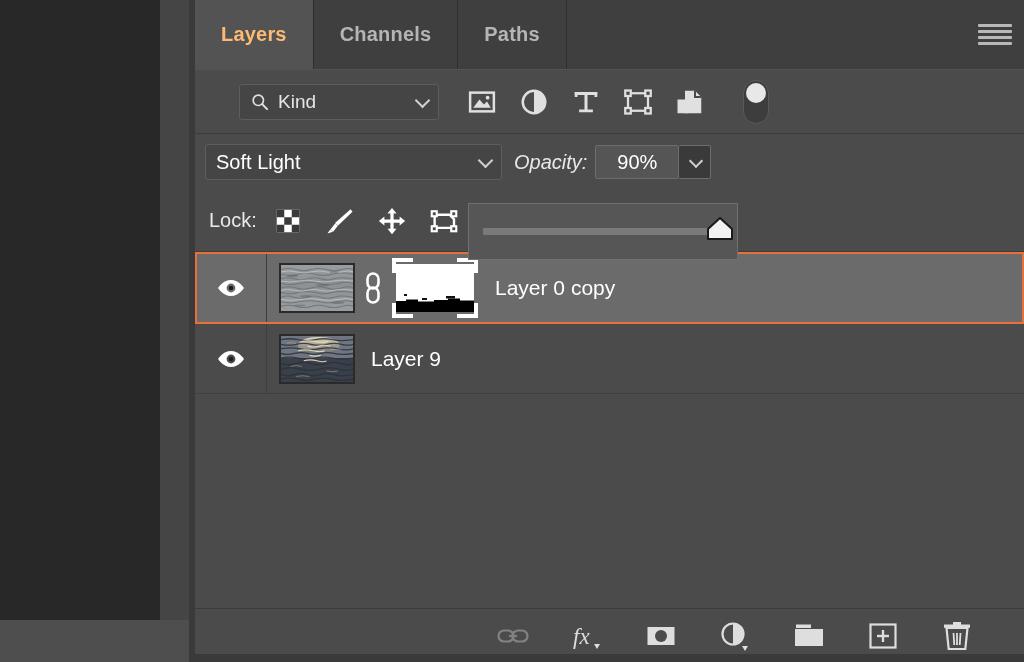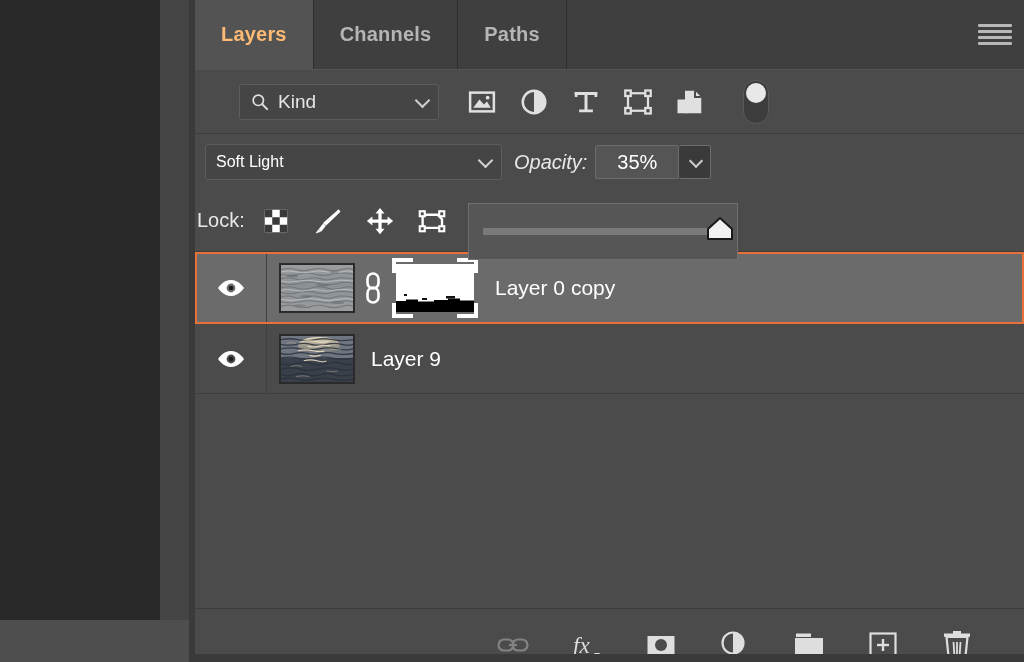--- a/index.html
+++ b/index.html
@@ -100,21 +100,21 @@
   
   .blend-row {
     position: relative; height: 56px; background: #4b4b4b;
     display: flex; align-items: center; padding: 0 10px;
   }
   .blend-select {
     position: relative; width: 297px; height: 36px;
     background: #454545; border: 1px solid #5d5d5d; border-radius: 3px;
     display: flex; align-items: center; padding: 0 10px; cursor: pointer;
   }
-  .blend-label { color: #ffffff; font-size: 16px; }
+  .blend-label { color: #ffffff; font-size: 20px; }
   .opacity-label { color: #e8e8e8; font-size: 20px; margin-left: 12px; font-style: italic; }
   .opacity-field {
     width: 84px; height: 34px; margin-left: 8px;
     background: #555555; border: 1px solid #6d6d6d; border-radius: 2px;
     display: flex; align-items: center; justify-content: center;
     color: #ffffff; font-size: 20px; cursor: text;
   }
   .opacity-btn {
     position: relative; width: 32px; height: 34px;
     background: #3a3a3a; border: 1px solid #6d6d6d; border-left: none;
@@ -136,21 +136,21 @@
     background: #7a7a7a; border-radius: 1px;
   }
   .slider-handle {
     position: absolute; right: -12px; top: -12px; width: 30px; height: 26px;
     cursor: pointer;
   }
 
   
   .lock-row {
     position: relative; height: 62px; background: #4b4b4b;
-    display: flex; align-items: center; padding: 0 2px;
+    display: flex; align-items: center; padding: 0 14px;
     border-bottom: 1px solid #3c3c3c;
   }
   .lock-text { color: #e8e8e8; font-size: 20px; margin-right: 16px; }
   .lock-icons { display: flex; align-items: center; gap: 22px; }
   .licon { width: 30px; height: 30px; cursor: pointer; display:block; }
 
   
   .layers-list { position: relative; background: #4b4b4b; }
   .layer-row {
     position: relative; display: flex; align-items: center;
@@ -175,21 +175,21 @@
   .link-ico { width: 20px; height: 34px; margin: 0 8px; display:block; }
   .mask-wrap { position: relative; width: 88px; height: 62px; display:flex; align-items:center; justify-content:center; }
   .mask-thumb { width: 78px; height: 48px; display: block; }
   .mask-brackets { position: absolute; left: 0; top: 0; width: 88px; height: 62px; }
   .layer-name { color: #ffffff; font-size: 21px; margin-left: 16px; }
 
   
   .bottom-bar {
     position: absolute; left: 0; bottom: 0; width: 829px; height: 54px;
     background: #4b4b4b; border-top: 1px solid #3c3c3c;
-    display: flex; align-items: flex-end; justify-content: flex-end;
+    display: flex; align-items: center; justify-content: flex-end;
     padding-right: 50px; gap: 40px;
   }
   .bicon { width: 34px; height: 34px; cursor: pointer; display:block; }
   .bicon.disabled { opacity: .42; }
   .panel-bottom-edge {
     position: absolute; left: 0; bottom: 0; width: 829px; height: 8px;
     background: #3a3a3a;
   }
 </style>
 </head>
@@ -271,21 +271,21 @@
         </div>
       </div>
     </div>
 
     <div class="blend-row">
       <div class="blend-select">
         <span class="blend-label">Soft Light</span>
         <span class="chev"></span>
       </div>
       <span class="opacity-label">Opacity:</span>
-      <div class="opacity-field">35%</div>
+      <div class="opacity-field">90%</div>
       <div class="opacity-btn">
         <span class="chev"></span>
       </div>
     </div>
 
     <div class="lock-row">
       <span class="lock-text">Lock:</span>
       <div class="lock-icons">
         <svg class="licon" viewBox="0 0 24 24">
           <rect x="3" y="3" width="18" height="18" fill="#ffffff"></rect>

